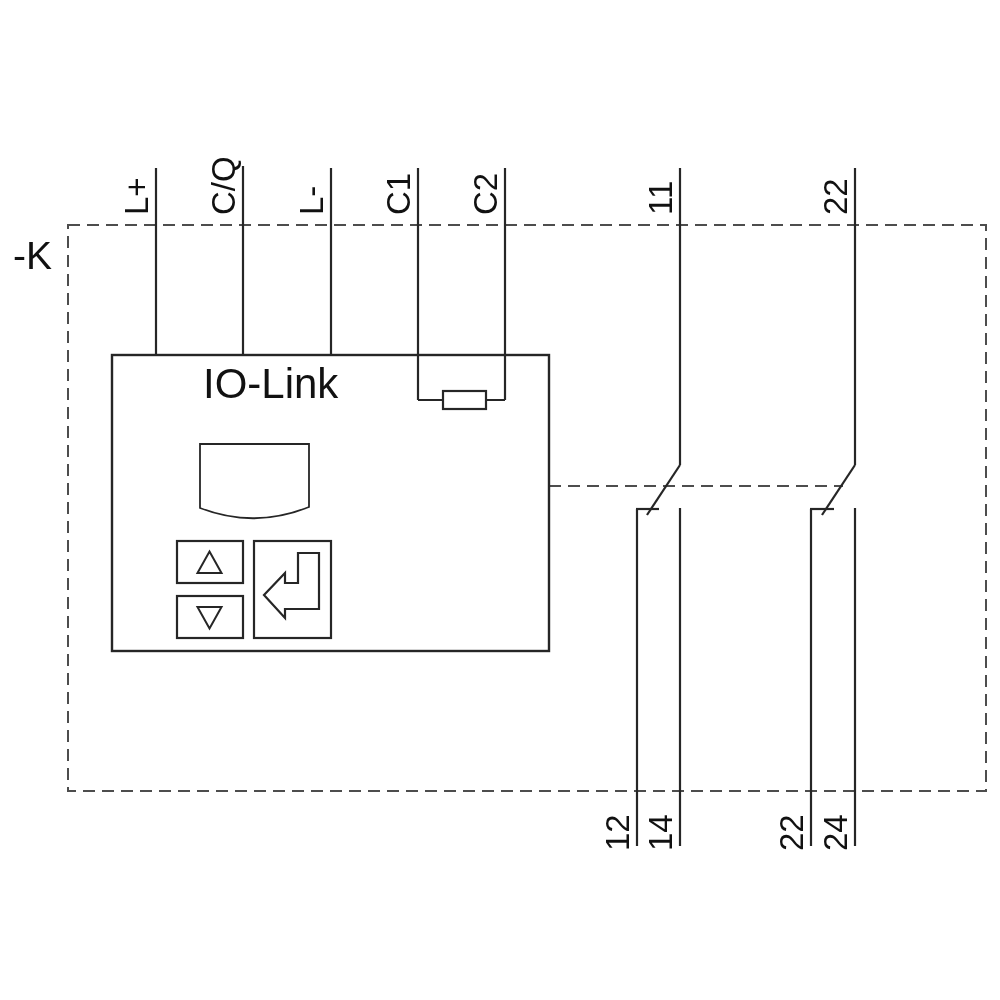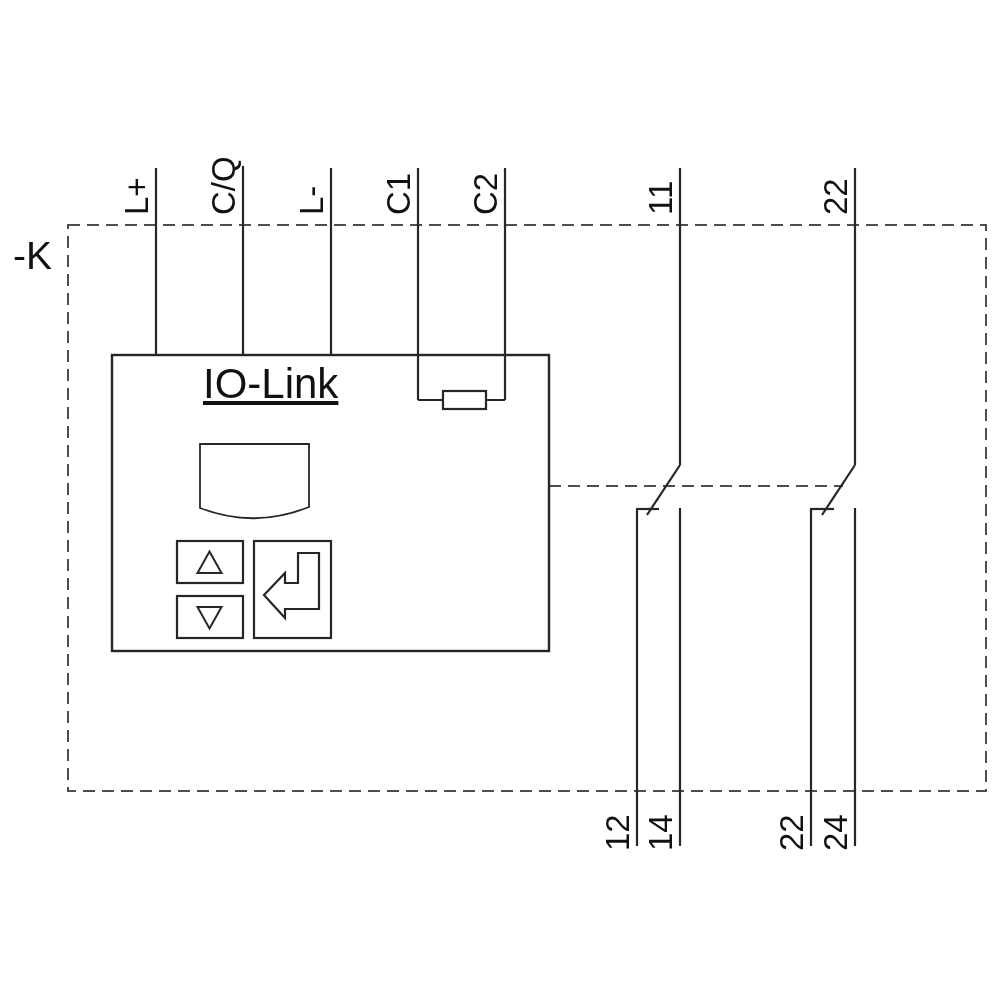--- a/index.html
+++ b/index.html
@@ -15,21 +15,21 @@
     -webkit-user-select:none;user-select:none;
   }
   .vlab{
     font-size:33px;
     transform:rotate(-90deg);
     transform-origin:0 100%;
   }
   .term-top{top:182px;}
   .term-bot{top:818px;}
   .designation{left:13px;top:236px;font-size:39px;}
-  .device-title{left:203px;top:363px;font-size:42px;letter-spacing:0px;text-decoration:underline;}
+  .device-title{left:203px;top:363px;font-size:42px;letter-spacing:0px;}
 </style>
 </head>
 <body>
 
 <div class="canvas">
 
   <svg width="1000" height="1000" viewBox="0 0 1000 1000">
 
     <rect x="68" y="225" width="918" height="566" fill="none" stroke="#4d4d4d" stroke-width="2" stroke-dasharray="12 7"></rect>
 

